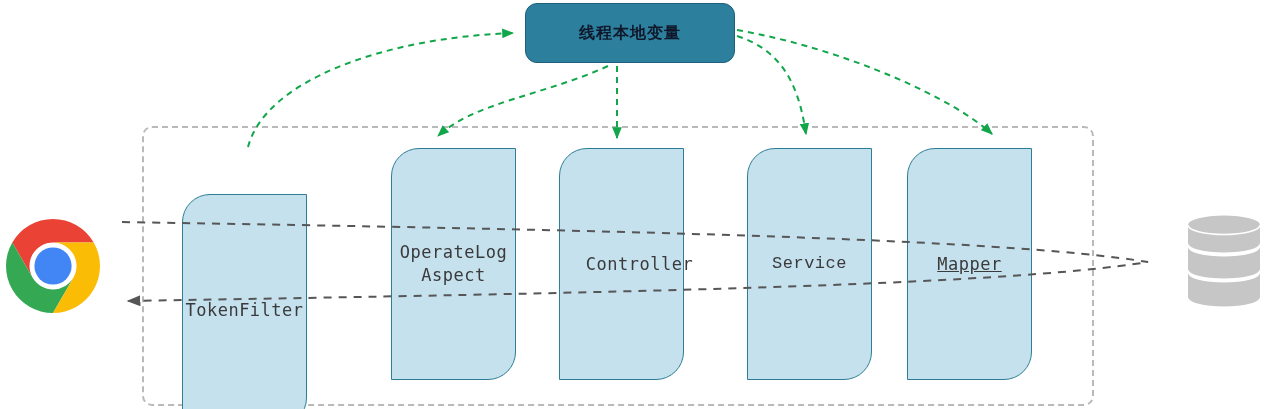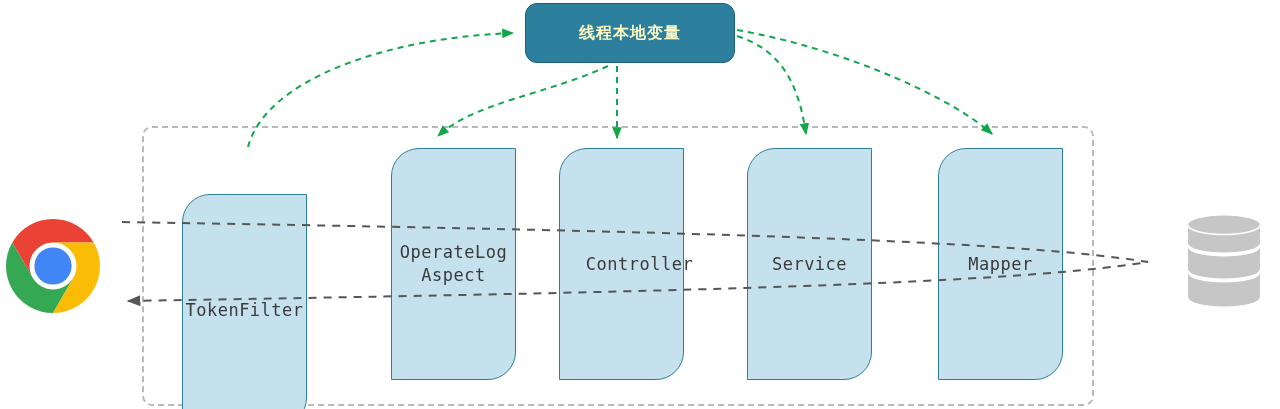--- a/index.html
+++ b/index.html
@@ -10,34 +10,34 @@
   
   .flow-container{
     position:absolute;left:142px;top:126px;width:948px;height:276px;
     border:2px dashed #b9b9b9;border-radius:10px;background:transparent;
   }
   
   .thread-box{
     position:absolute;left:525px;top:3px;width:210px;height:60px;
     background:#2c7f9d;border:1.5px solid #1d607c;border-radius:12px;
     display:flex;flex-direction:column;align-items:center;justify-content:center;
-    color:#fef9c3;box-sizing:border-box;
+    color:#0f172a;box-sizing:border-box;
   }
   .thread-box .zh{font-size:16px;font-weight:bold;letter-spacing:1px;line-height:1.25;}
   .thread-box .en{font-family:"DejaVu Sans Mono",monospace;font-size:18px;line-height:1.25;}
   
   .layer-box{
     position:absolute;top:148px;width:125px;height:232px;box-sizing:border-box;
     background:#c5e1ee;border:1.5px solid #2e7f95;
     border-radius:28px 0 28px 0;
     display:flex;align-items:center;justify-content:center;text-align:center;
     font-family:"DejaVu Sans Mono",monospace;font-size:17px;letter-spacing:.5px;
     color:#3a3a3a;line-height:1.35;padding:0 4px;
   }
-  .lb1{left:182px;margin-top:46px;} .lb2{left:391px;} .lb3{left:559px;padding-left:40px;} .lb4{left:747px;} .lb5{left:938px;}
+  .lb1{left:182px;margin-top:46px;} .lb2{left:391px;} .lb3{left:559px;padding-left:40px;} .lb4{left:747px;font-family:Liberation Mono, monospace;} .lb5{left:907px;text-decoration:underline;}
   .icon-abs{position:absolute;}
   svg.overlay{position:absolute;left:0;top:0;pointer-events:none;}
 </style>
 </head>
 <body>
 
 <div class="flow-container"></div>
 
 <div class="layer-box lb1">
   <span>TokenFilter</span>

